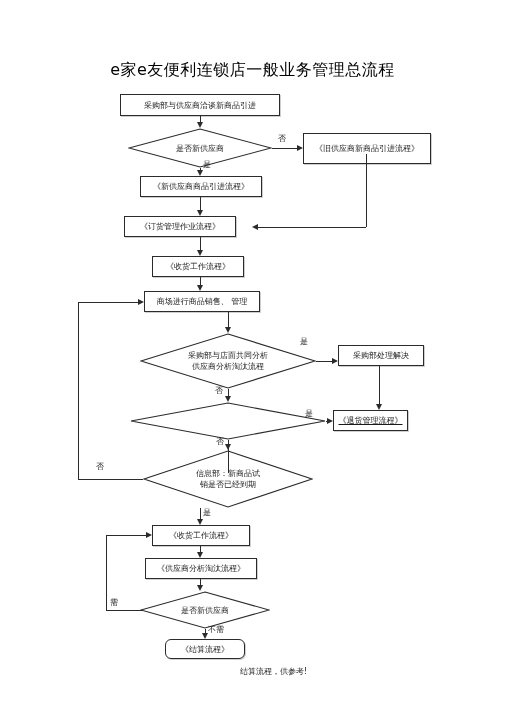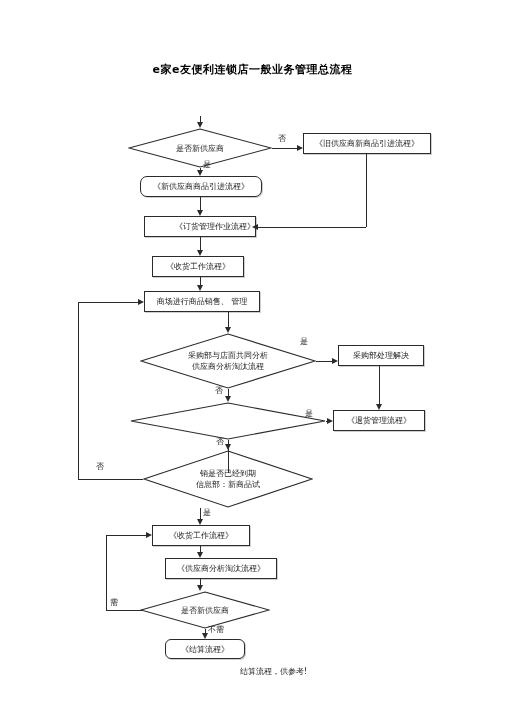--- a/index.html
+++ b/index.html
@@ -15,22 +15,22 @@
     height:714px;
     background:#fff;
     overflow:hidden;
   }
   
   .title{
     position:absolute;
     left:0; right:0;
     top:62px;
     text-align:center;
-    font-size:11px;
-    font-weight:bold;
+    font-size:16px;
+    font-weight:normal;
     letter-spacing:0.5px;
     line-height:16px;
     white-space:nowrap;
   }
   
   .node{
     position:absolute;
     box-sizing:border-box;
     display:flex;
     align-items:center;
@@ -102,37 +102,40 @@
     white-space:nowrap;
   }
 </style>
 </head>
 <body>
 
 <div id="page">
 
   <div class="title">e家e友便利连锁店一般业务管理总流程</div>
 
+  <div class="node rect" style="left:120px;top:94px;width:160px;height:22px;">
+    <span>采购部与供应商洽谈新商品引进</span>
+  </div>
 
   <div class="diamond" style="left:128px;top:128px;width:144px;height:40px;">
     <svg class="dshape" viewBox="0 0 144 40" preserveAspectRatio="none">
       <polygon points="72,1 143,20 72,39 1,20" fill="#ffffff" stroke="#2b2b2b" stroke-width="1.1"></polygon>
     </svg>
     <div class="dtext">是否新供应商</div>
   </div>
 
-  <div class="node rect" style="left:303px;top:133px;width:128px;height:21px;">
+  <div class="node rect" style="left:303px;top:133px;width:128px;height:31px;">
     <span>《旧供应商新商品引进流程》</span>
   </div>
 
-  <div class="node rect" style="left:140px;top:176px;width:122px;height:21px;border-radius:7px;">
+  <div class="node rect" style="left:140px;top:176px;width:122px;height:21px;">
     <span>《新供应商商品引进流程》</span>
   </div>
 
-  <div class="node rect" style="left:144px;top:216px;width:112px;height:21px;justify-content:flex-end;">
+  <div class="node rect" style="left:124px;top:216px;width:112px;height:21px;">
     <span>《订货管理作业流程》</span>
   </div>
 
   <div class="node rect" style="left:152px;top:256px;width:92px;height:21px;">
     <span>《收货工作流程》</span>
   </div>
 
   <div class="node rect" style="left:144px;top:291px;width:116px;height:21px;">
     <span>商场进行商品销售、 管理</span>
   </div>
@@ -150,39 +153,39 @@
   <div class="node rect" style="left:338px;top:345px;width:86px;height:21px;">
     <span>采购部处理解决</span>
   </div>
 
   <div class="diamond" style="left:130px;top:402px;width:196px;height:38px;">
     <svg class="dshape" viewBox="0 0 196 38" preserveAspectRatio="none">
       <polygon points="98,1 195,19 98,37 1,19" fill="#ffffff" stroke="#2b2b2b" stroke-width="1.1"></polygon>
     </svg>
   </div>
 
-  <div class="node rect" style="left:333px;top:410px;width:92px;height:21px;">
+  <div class="node rect" style="left:333px;top:410px;width:75px;height:21px;text-decoration:underline;">
     <span>《退货管理流程》</span>
   </div>
 
   <div class="diamond" style="left:143px;top:450px;width:170px;height:58px;">
     <svg class="dshape" viewBox="0 0 170 58" preserveAspectRatio="none">
       <polygon points="85,1 169,29 85,57 1,29" fill="#ffffff" stroke="#2b2b2b" stroke-width="1.1"></polygon>
     </svg>
     <div class="dtext">
+      <div>信息部：新商品试</div>
       <div>销是否已经到期</div>
-      <div>信息部：新商品试</div>
     </div>
   </div>
 
   <div class="node rect" style="left:152px;top:525px;width:98px;height:21px;">
     <span>《收货工作流程》</span>
   </div>
 
-  <div class="node rect" style="left:145px;top:558px;width:112px;height:21px;margin-left:20px;">
+  <div class="node rect" style="left:145px;top:558px;width:112px;height:21px;">
     <span>《供应商分析淘汰流程》</span>
   </div>
 
   <div class="diamond" style="left:140px;top:591px;width:130px;height:38px;">
     <svg class="dshape" viewBox="0 0 130 38" preserveAspectRatio="none">
       <polygon points="65,1 129,19 65,37 1,19" fill="#ffffff" stroke="#2b2b2b" stroke-width="1.1"></polygon>
     </svg>
     <div class="dtext">是否新供应商</div>
   </div>
 

